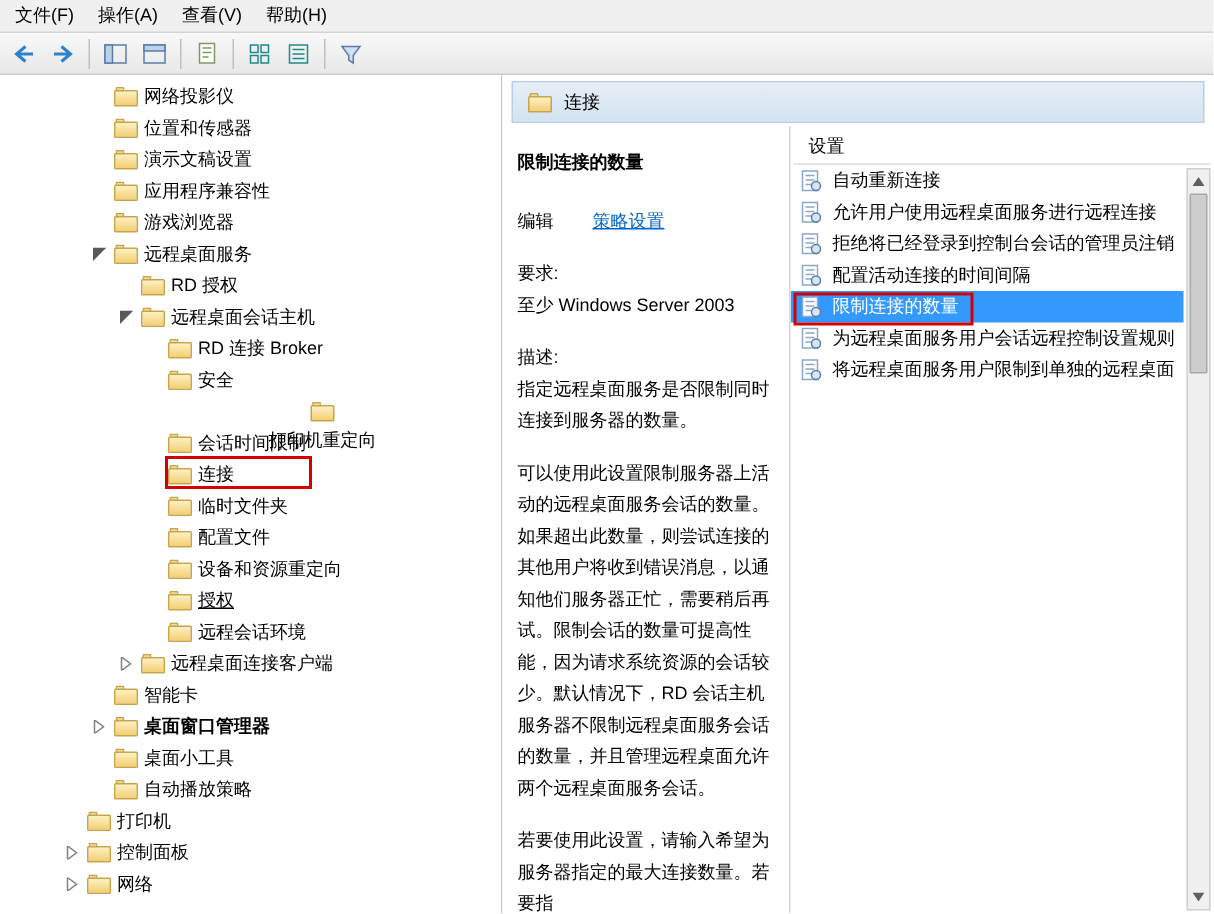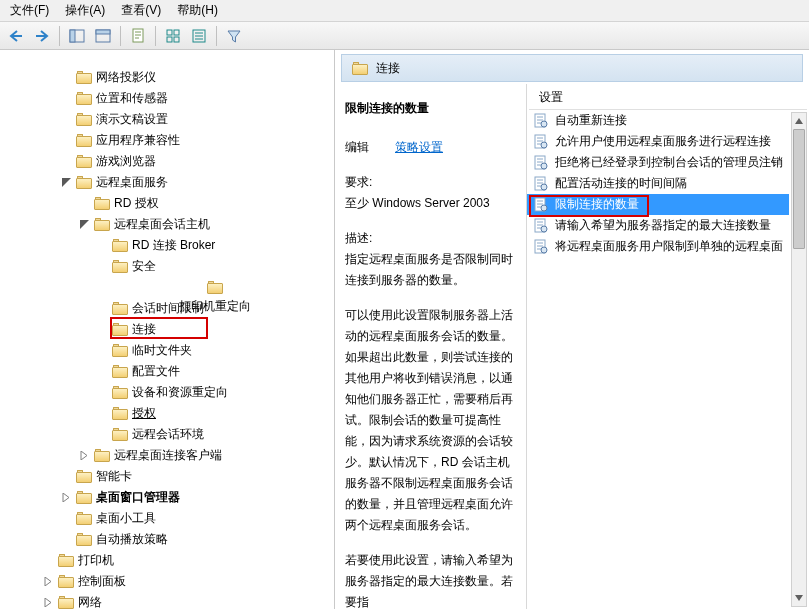--- a/index.html
+++ b/index.html
@@ -3,21 +3,21 @@
 <meta charset="utf-8">
 <style>
 * { box-sizing: border-box; margin: 0; padding: 0; }
 body { font-family: "Microsoft YaHei", "SimSun", Tahoma, sans-serif; font-size: 12px; background: #fff; color: #000; overflow: hidden; width: 809px; height: 609px; }
 .menubar { display: flex; align-items: center; height: 22px; padding: 0 2px; background: #f0f0f0; border-bottom: 1px solid #d4d4d4; }
 .menubar .mitem { padding: 2px 8px; cursor: default; }
 .toolbar { display: flex; align-items: center; height: 28px; padding: 0 4px; gap: 2px; background: linear-gradient(#f8f8f8,#e8e8e8); border-bottom: 1px solid #c9c9c9; }
 .toolbar .tbtn { display: inline-flex; align-items: center; justify-content: center; width: 24px; height: 22px; border: 1px solid transparent; border-radius: 2px; }
 .toolbar .sep { width: 1px; height: 20px; background: #c0c0c0; margin: 0 3px; }
 .main { display: flex; height: 559px; }
-.treepane { width: 335px; overflow: auto; border-right: 1px solid #c9c9c9; background: #fff; padding-top: 17px; }
+.treepane { width: 335px; overflow: auto; border-right: 1px solid #c9c9c9; background: #fff; padding-top: 4px; }
 .detailpane { flex: 1; display: flex; flex-direction: column; background: #fff; overflow: hidden; }
 .det-head { height: 28px; background: linear-gradient(#e5eef7,#d4e3f1); border-bottom: 1px solid #b8cfe5; display: flex; align-items: center; padding-left: 10px; gap: 8px; margin: 4px 6px 2px 6px; border: 1px solid #b8cfe5; }
 .det-head .hlabel { font-weight: normal; }
 .det-body { flex: 1; display: flex; overflow: hidden; position: relative; }
 .desc-col { width: 192px; padding: 14px 8px 8px 10px; font-size: 12px; line-height: 1.75; border-right: 1px solid #d8d8d8; overflow: hidden; }
 .desc-col h3 { font-size: 12px; font-weight: bold; margin-bottom: 18px; }
 .desc-col .lnk { color: #0066cc; text-decoration: underline; cursor: pointer; padding-left: 26px; }
 .desc-col p { margin: 0 0 14px 0; }
 .settings-col { flex: 1; position: relative; overflow: hidden; }
 .settings-head { height: 24px; display: flex; align-items: center; padding-left: 10px; border-bottom: 1px solid #e0e0e0; font-size: 12px; background: #fff; margin: 2px 2px 0 2px; }
@@ -478,21 +478,21 @@
               <span>限制连接的数量</span>
             </div>
             <div class="srow">
               <span class="sicon">
                 <svg width="16" height="16">
                   <rect x="2" y="1" width="10" height="13" fill="#fff" stroke="#8aa8c8"></rect>
                   <path d="M4 4h6M4 7h6M4 10h4" stroke="#8aa8c8" stroke-width="1"></path>
                   <circle cx="11" cy="11" r="3" fill="#d8e6f3" stroke="#5a7da8"></circle>
                 </svg>
               </span>
-              <span>请输入希望为服务器指定的最大连接数量</span>
+              <span>为远程桌面服务用户会话远程控制设置规则</span>
             </div>
             <div class="srow">
               <span class="sicon">
                 <svg width="16" height="16">
                   <rect x="2" y="1" width="10" height="13" fill="#fff" stroke="#8aa8c8"></rect>
                   <path d="M4 4h6M4 7h6M4 10h4" stroke="#8aa8c8" stroke-width="1"></path>
                   <circle cx="11" cy="11" r="3" fill="#d8e6f3" stroke="#5a7da8"></circle>
                 </svg>
               </span>
               <span>将远程桌面服务用户限制到单独的远程桌面</span>

